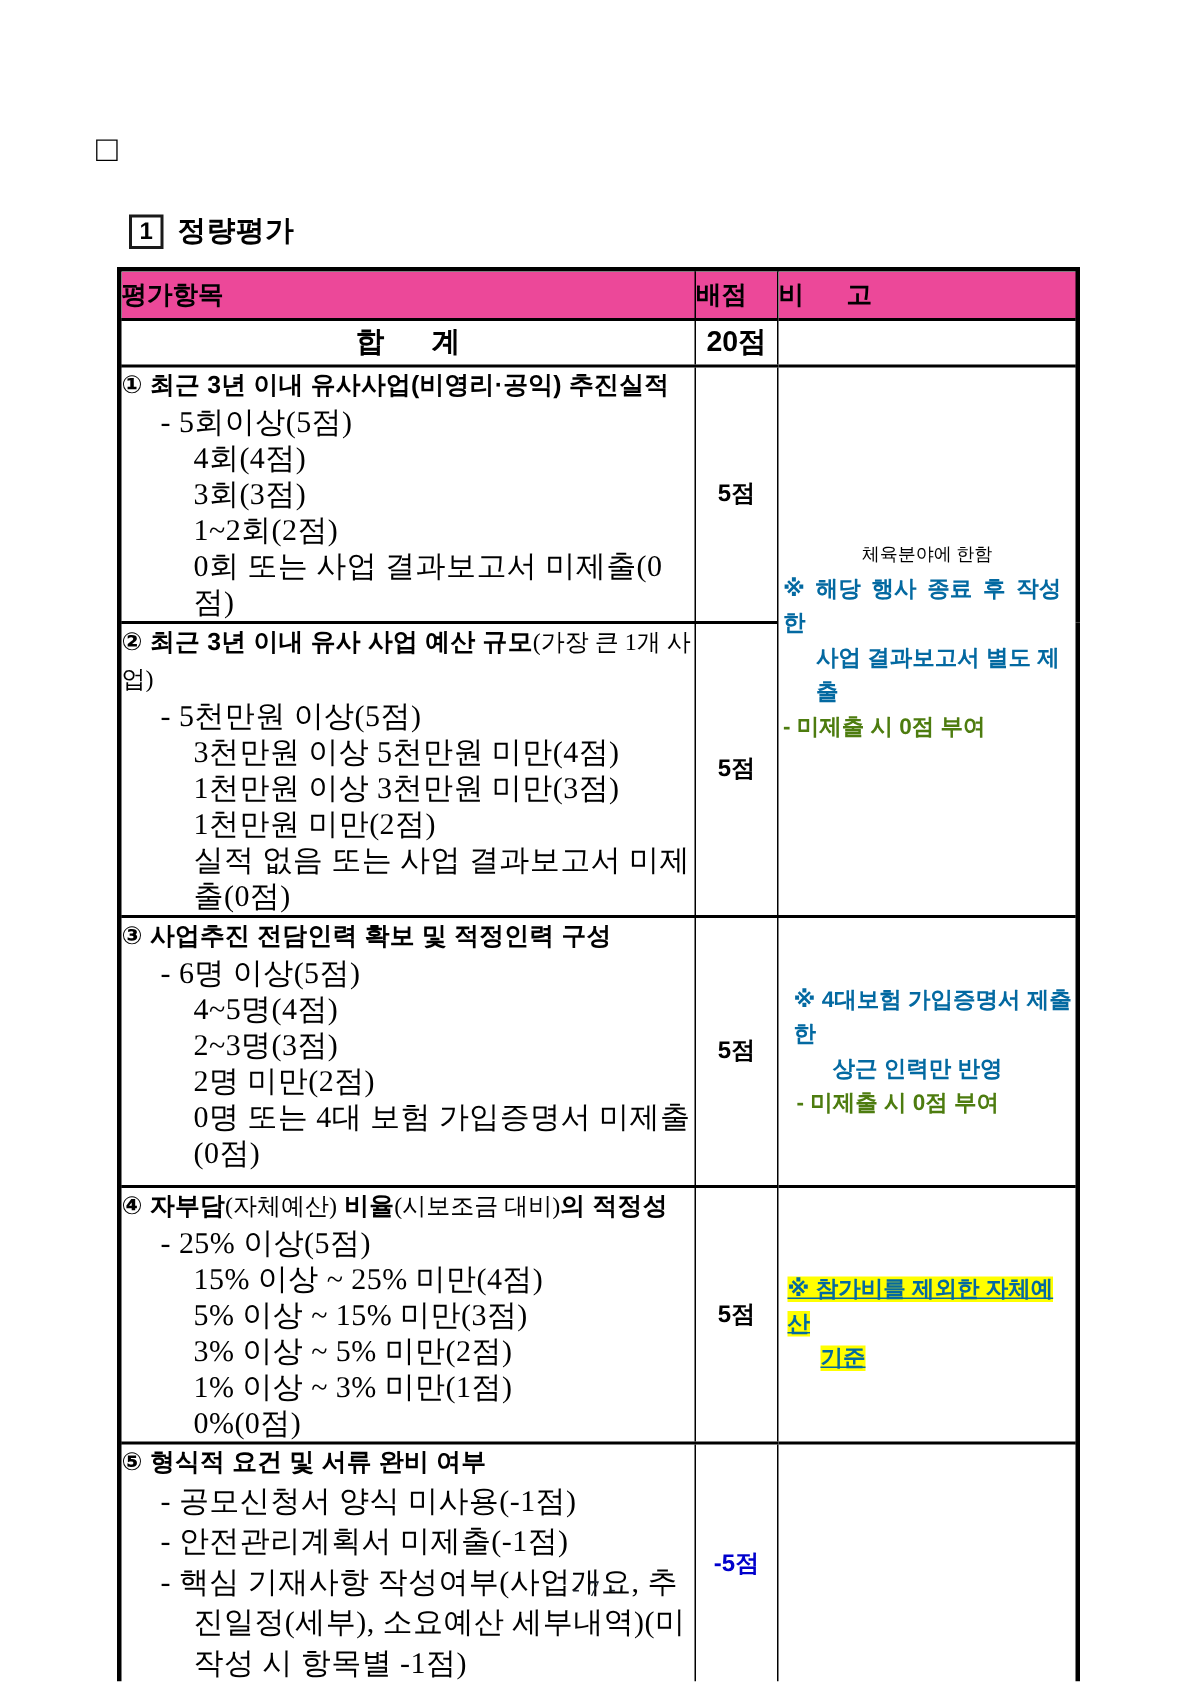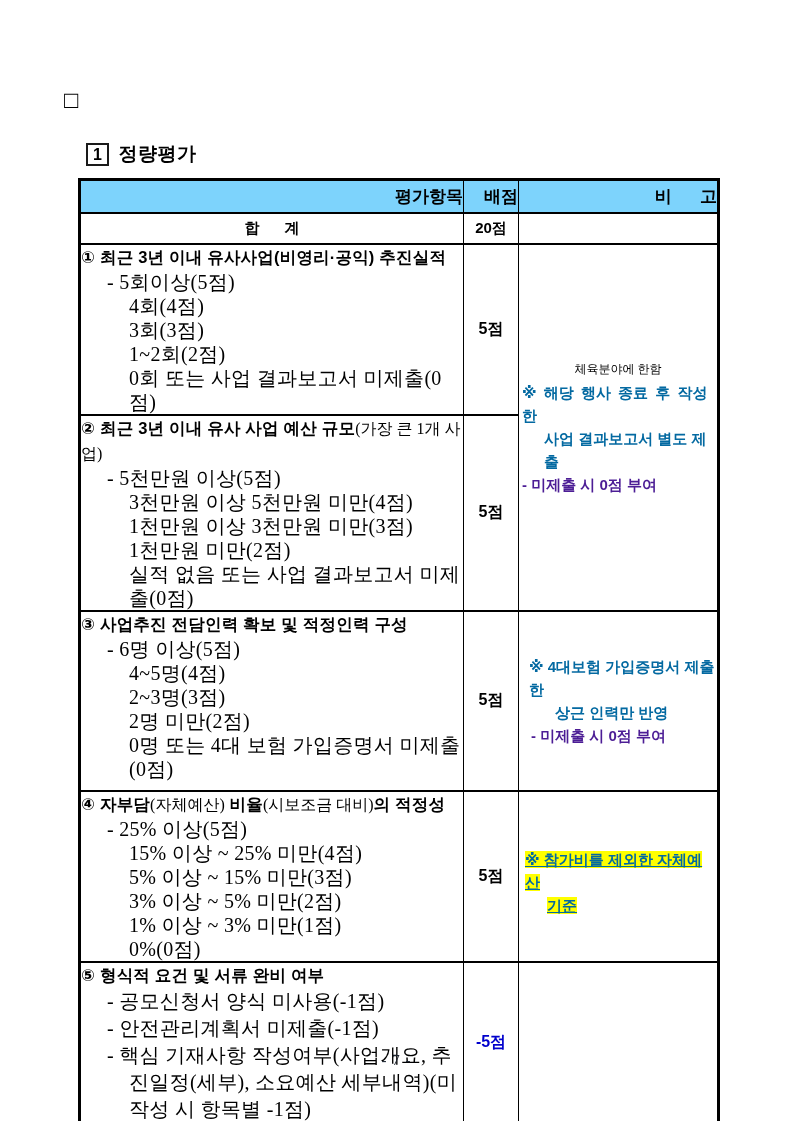--- a/index.html
+++ b/index.html
@@ -26,27 +26,27 @@
     position:absolute; left:78px; top:178px;
     border-collapse:collapse; table-layout:fixed; width:639px;
     border:3px solid #000;
   }
   table.eval td, table.eval th {
     border-left:1.5px solid #000; border-right:1.5px solid #000;
     border-top:2px solid #000; border-bottom:2px solid #000;
     padding:0; overflow:hidden;
   }
   th.hdr {
-    background:#7dd3fc; font-size:17px; font-weight:700;
-    text-align:right; vertical-align:middle;
+    background:#ec4899; font-size:17px; font-weight:700;
+    text-align:left; vertical-align:middle;
     border-bottom:2.5px solid #000;
   }
   .pre { white-space:pre; }
   td.total-label, td.total-points {
-    font-size:15px; font-weight:700; text-align:center; vertical-align:middle;
+    font-size:19px; font-weight:700; text-align:center; vertical-align:middle;
     border-bottom:2.5px solid #000;
   }
   td.item-cell { vertical-align:top; padding:5px 4px 0 10px; }
   .item-title { font-size:16.5px; font-weight:700; line-height:25px; letter-spacing:0.2px; }
   .tnorm {
     font-weight:400; font-family:"Liberation Serif","DejaVu Serif",serif;
     font-size:16px; letter-spacing:0;
   }
   .crit {
     font-family:"Liberation Serif","DejaVu Serif",serif;
@@ -58,21 +58,21 @@
     text-align:center; vertical-align:middle; font-size:16px; font-weight:700;
   }
   td.points-cell.minus { color:#0000cc; }
   td.note-cell { vertical-align:middle; padding:2px 2px; }
   .nline { font-size:15px; line-height:23px; }
   .ncenter {
     text-align:center; font-weight:400; color:#000;
     font-family:"Liberation Serif","DejaVu Serif",serif; font-size:12px;
   }
   .nblue { color:#0369a1; font-weight:700; }
-  .nred  { color:#4c1d95; font-weight:700; padding-left:3px; }
+  .nred  { color:#4d7c0f; font-weight:700; padding-left:3px; }
   .sp { word-spacing:3px; padding-left:3px; }
   .ind1 { padding-left:25px; }
   .ind2 { padding-left:10px; }
   .ind3 { padding-left:36px; }
   .ind4 { padding-left:12px; }
   .ind5 { padding-left:6px;margin-top:13px; }
   .ind6 { padding-left:28px; }
   .hl { background:#ffff00; text-decoration:underline; }
   .page-number {
     position:absolute; left:0; top:1052px; width:100%;

